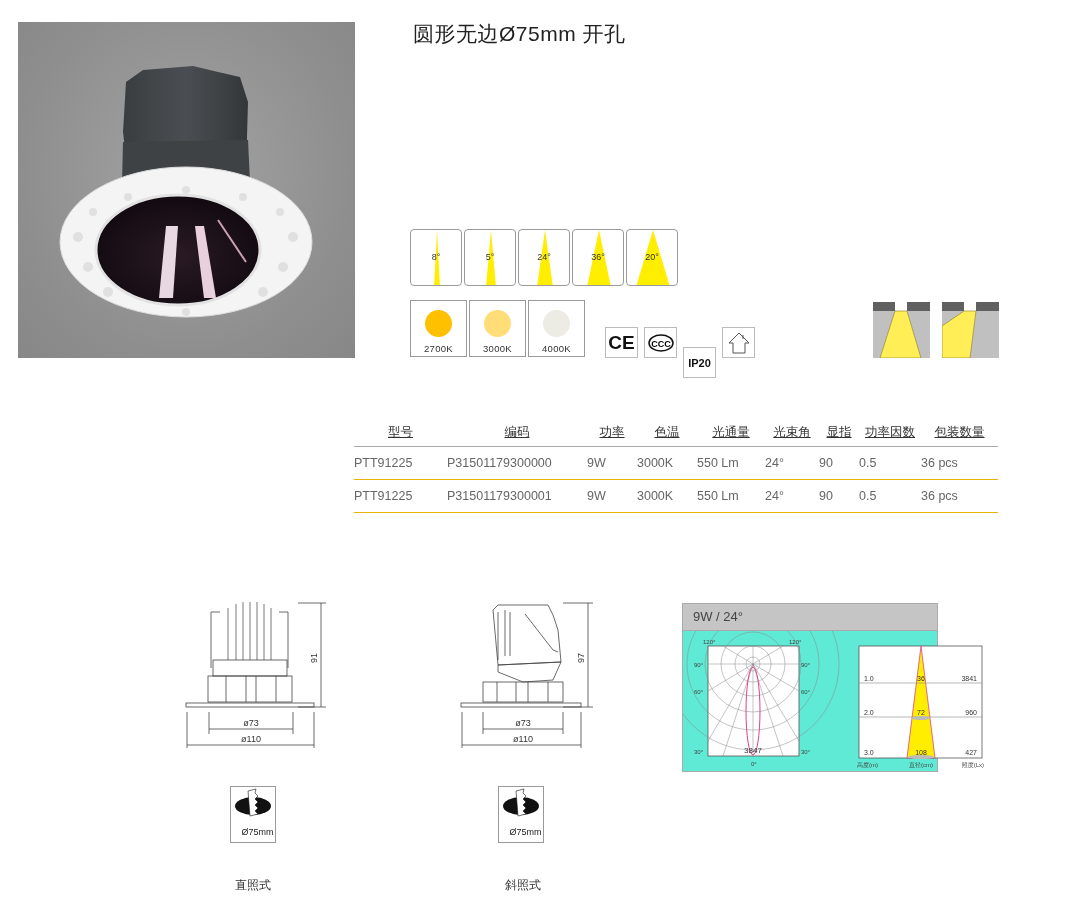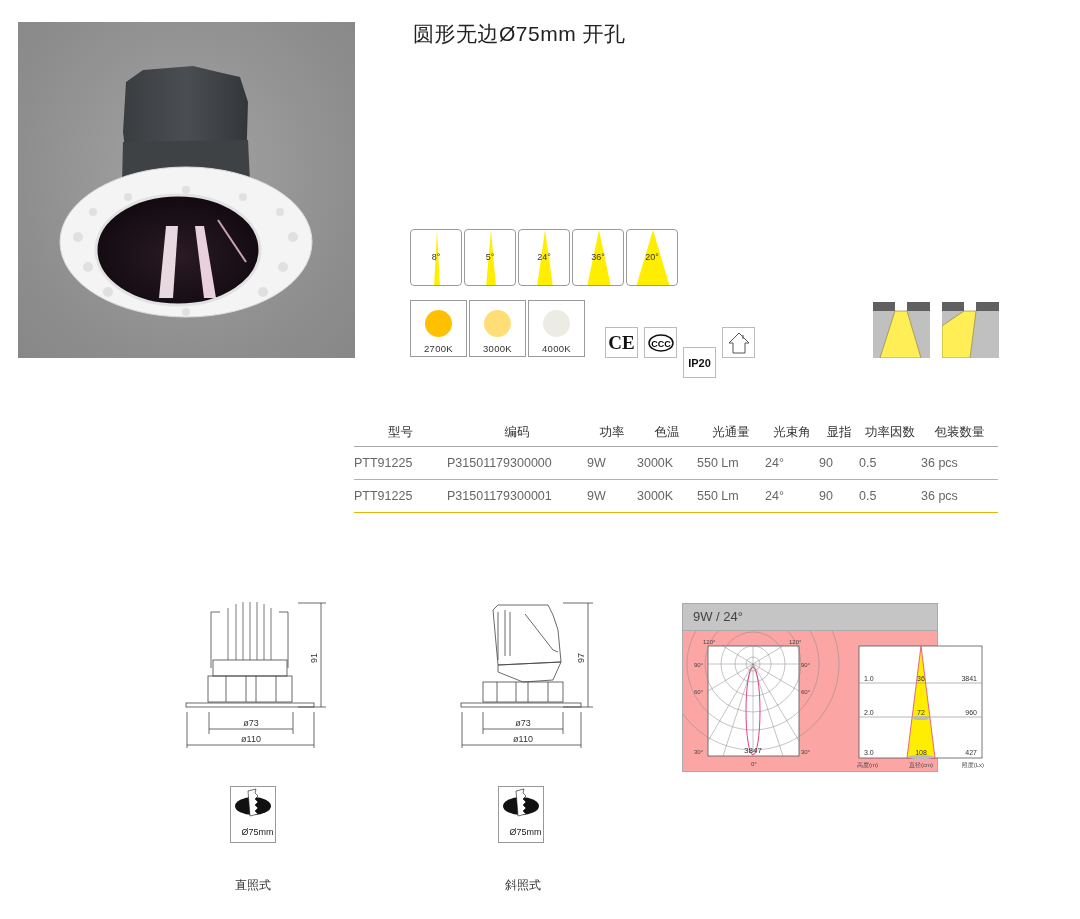--- a/index.html
+++ b/index.html
@@ -26,33 +26,33 @@
 
   
   .cert-row { left: 605px; top: 327px; display: flex; gap: 6px; }
   .cert { width: 33px; height: 31px; border: 1px solid #bbb; display: flex; align-items: center; justify-content: center; font-weight: bold; color: #111; background: #fff; }
 
   
   .inst { top: 302px; width: 57px; height: 56px; }
 
   
   #spec-table { left: 354px; top: 420px; width: 644px; border-collapse: collapse; }
-  #spec-table th { font-weight: normal; font-size: 12.5px; color: #333; height: 26px; padding: 0; border-bottom: 1px solid #aaa; }
+  #spec-table th { font-weight: normal; font-size: 12.5px; color: #333; height: 26px; padding: 0; border-bottom: 1px solid #aaa; text-decoration: underline; }
   #spec-table td { font-size: 12.5px; color: #666; height: 33px; text-align: left; border-bottom: 1px solid #eab308; padding: 0; }
 
   
   .drawing { top: 590px; }
   .dim-text { font-size: 9px; fill: #333; font-family: "Liberation Sans", sans-serif; }
 
   .cut-icon { top: 786px; width: 46px; height: 57px; border: 1px solid #999; background: #fff; }
   .cut-label-small { position: absolute; left: 9px; right: 0; bottom: 5px; text-align: center; font-size: 9px; color: #222; }
   .caption { top: 877px; font-size: 12px; color: #333; }
 
   
-  #photometric { left: 682px; top: 603px; width: 256px; height: 169px; border: 1px solid #aaa; background: #fca5a5; }
+  #photometric { left: 682px; top: 603px; width: 256px; height: 169px; border: 1px solid #aaa; background: #5eead4; }
   #photometric .ph-header { height: 27px; background: #c5c5c5; border-bottom: 1px solid #aaa; font-size: 13px; color: #444; padding: 5px 0 0 10px; }
   .tiny { font-size: 6px; fill: #444; font-family: "Liberation Sans", sans-serif; }
   .small { font-size: 7px; fill: #333; font-family: "Liberation Sans", sans-serif; }
 </style>
 </head>
 <body>
 
 <div id="photo" class="abs">
   <svg width="337" height="336" viewBox="0 0 337 336">
     <defs>
@@ -137,21 +137,21 @@
     <div class="ct-dot" style="background:#ffdd77"></div>
     <div class="ct-label">3000K</div>
   </div>
   <div class="ct-box">
     <div class="ct-dot" style="background:#ececE4"></div>
     <div class="ct-label">4000K</div>
   </div>
 </div>
 
 <div class="abs cert-row">
-  <div class="cert" style="font-size:19px;font-family:Liberation Serif, serif;">CE</div>
+  <div class="cert" style="font-size:19px;font-family:Liberation Sans, sans-serif;">CE</div>
   <div class="cert">
     <svg width="26" height="18">
         <ellipse cx="13" cy="9" rx="12" ry="8" fill="none" stroke="#111" stroke-width="1.5"></ellipse>
         <text x="13" y="12.5" text-anchor="middle" font-size="9" font-weight="bold" font-family="Liberation Sans, sans-serif">CCC</text>
       </svg>
   </div>
   <div class="cert" style="font-size:11px;margin-top:20px;">IP20</div>
   <div class="cert">
     <svg width="26" height="24">
         <path d="M3 12 L13 2 L23 12 L19 12 L19 22 L7 22 L7 12 Z" fill="none" stroke="#555" stroke-width="1"></path>

